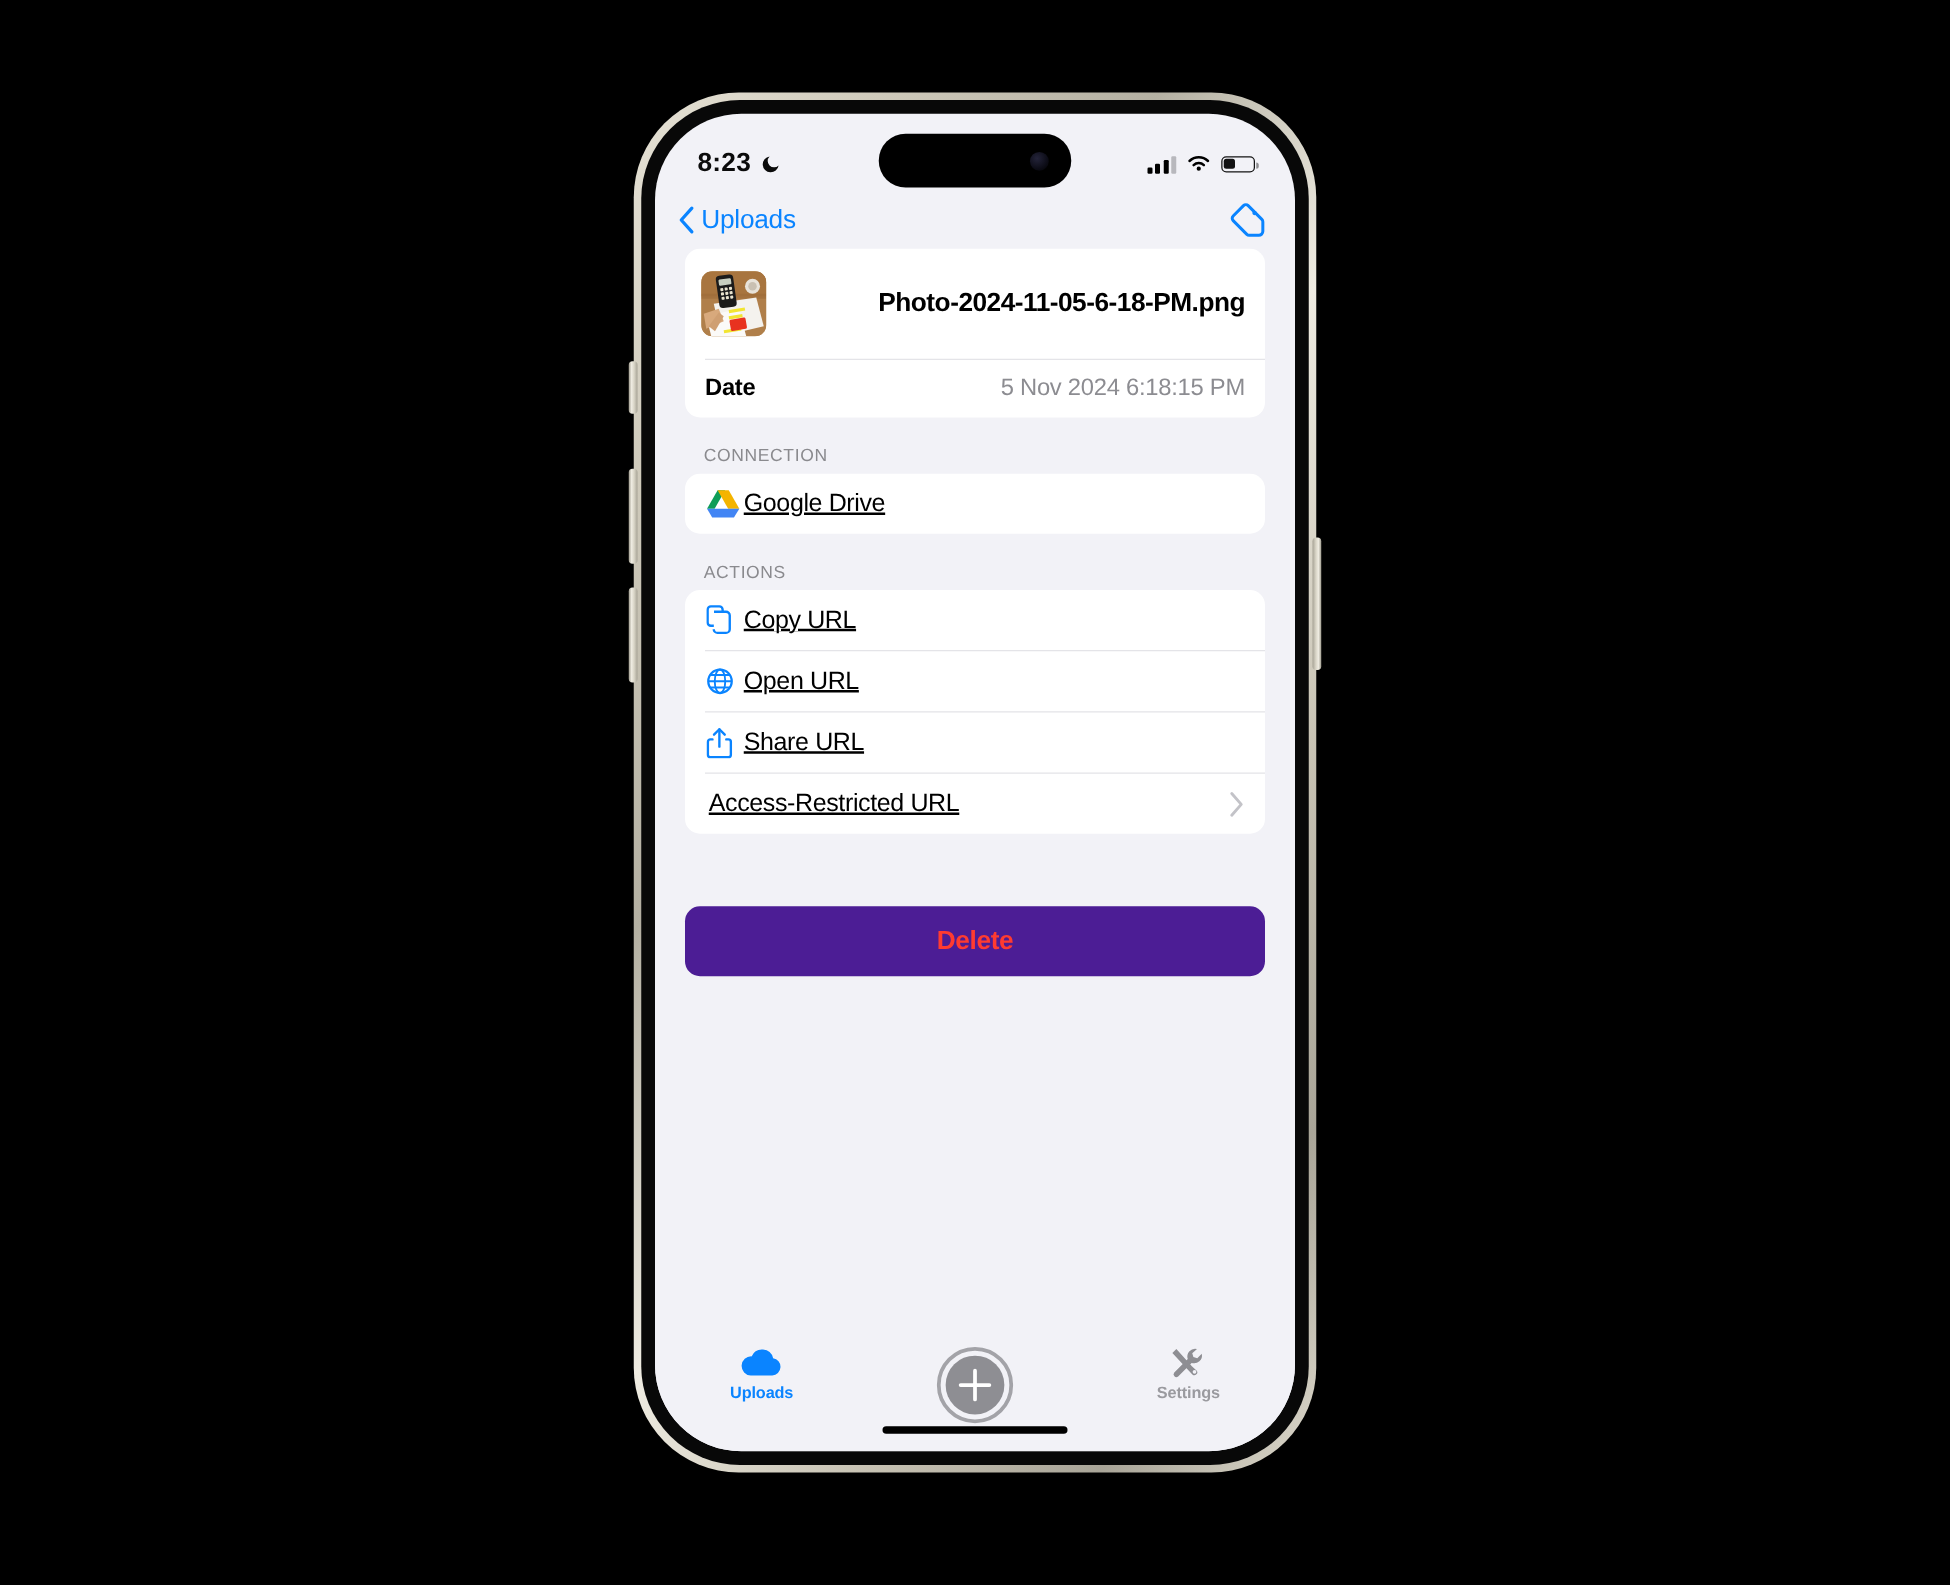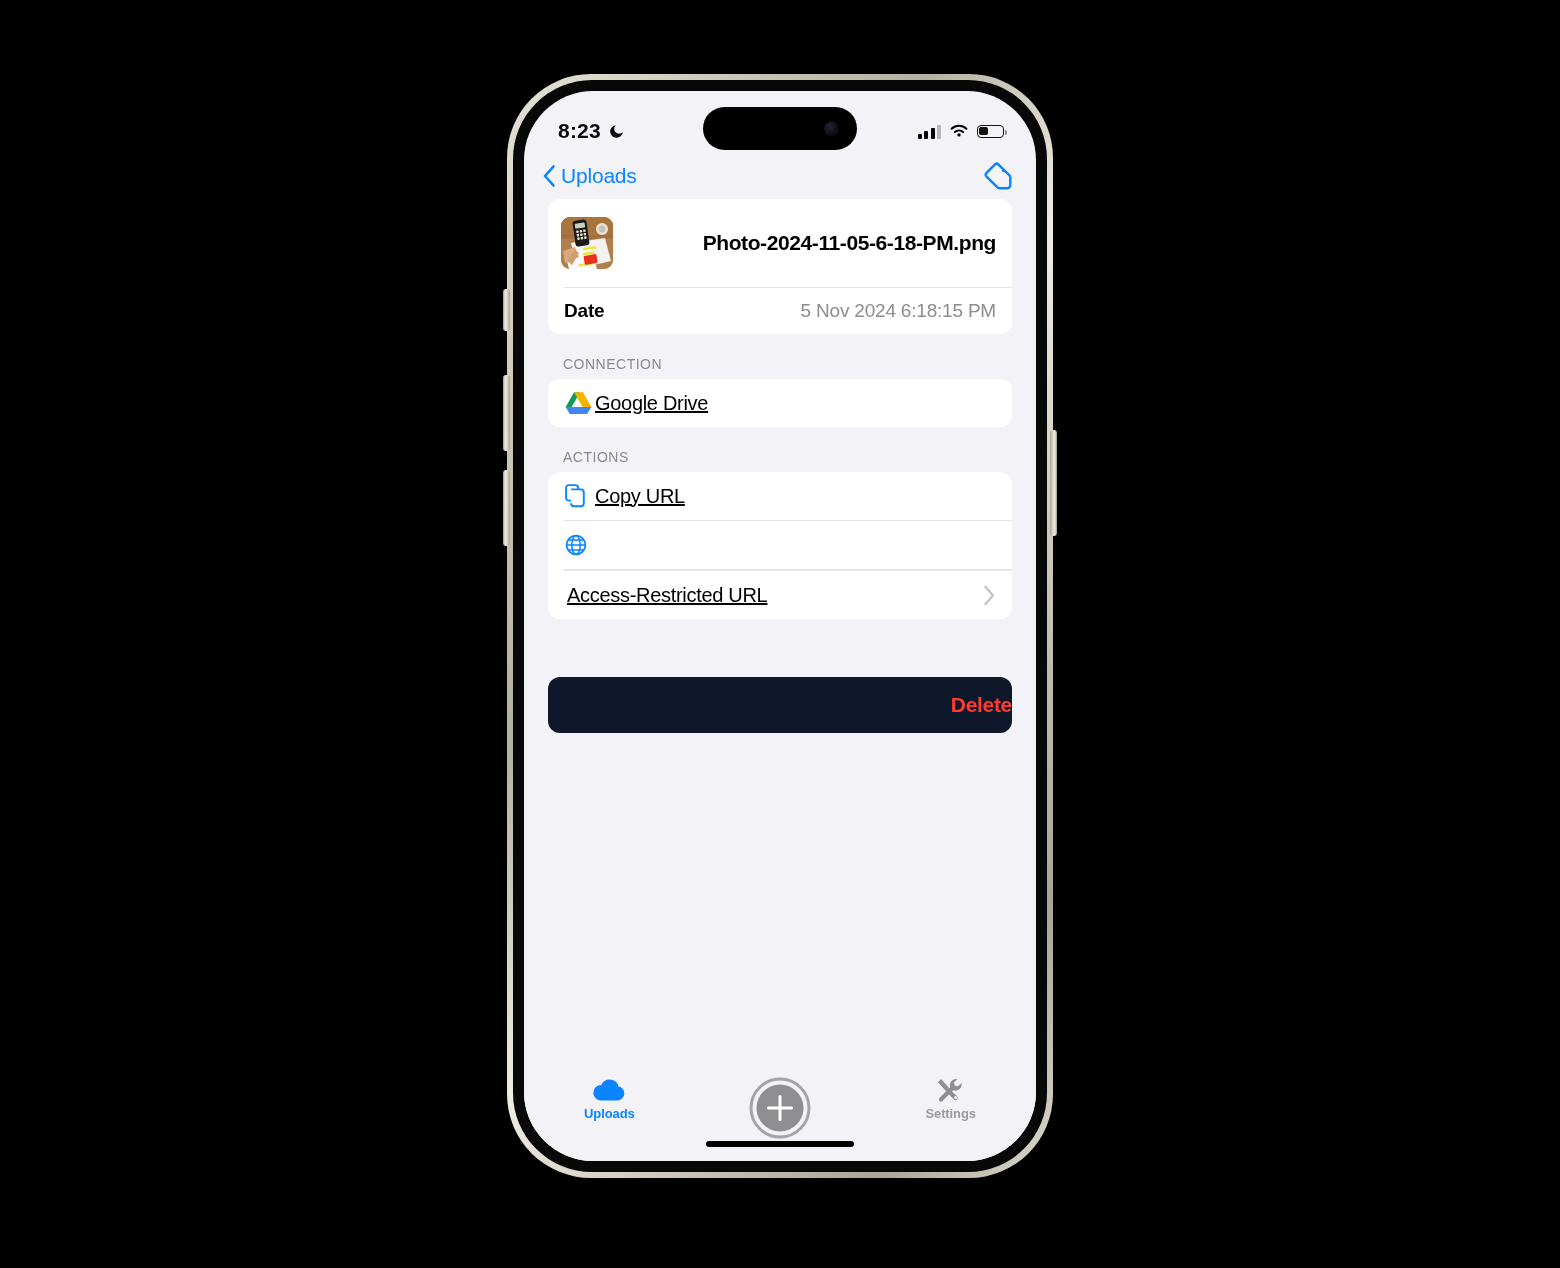--- a/index.html
+++ b/index.html
@@ -106,22 +106,22 @@
   .kv-val{ font-size:19px; color:#8c8c91; letter-spacing:-.2px; }
 
   .sec-header{ font-size:14px; color:#8a8a8e; letter-spacing:.5px;
     padding:0 24px 7px 39px; text-transform:uppercase; }
 
   .row{ display:flex; align-items:center; height:48px; padding:0 16px 0 17px; cursor:pointer;text-decoration:underline; }
   .row-icon{ width:30px; flex:none; display:flex; align-items:center; }
   .row-label{ font-size:20px; color:#000; letter-spacing:-.3px; flex:1; }
   .row-plain{ padding-left:19px; }
 
-  .delete-card{ margin:0 24px; background:#0f172a; border-radius:12px;
-    height:56px; display:flex; align-items:center; justify-content:flex-end; cursor:pointer; }
+  .delete-card{ margin:0 24px; background:#4c1d95; border-radius:12px;
+    height:56px; display:flex; align-items:center; justify-content:center; cursor:pointer; }
   .delete-label{ font-size:21px; font-weight:700; color:#ff3b30; letter-spacing:-.3px; }
 
   
   .tabbar{
     position:absolute; left:0; bottom:0; width:512px; height:92px;
     background:#f2f2f7; display:flex; align-items:flex-start; padding-top:8px;
   }
   .tab{ flex:1; display:flex; flex-direction:column; align-items:center; gap:3px; cursor:pointer; }
   .tab-label{ font-size:13px; font-weight:600; letter-spacing:-.1px; }
   .tab-uploads .tab-label{ color:#0a84ff; }
@@ -266,23 +266,34 @@
         <div class="sep"></div>
 
         <div class="row">
           <span class="row-icon">
             <svg width="22" height="22" viewBox="0 0 22 22">
               <circle cx="11" cy="11" r="9.4" stroke="#0a84ff" stroke-width="1.8" fill="none"></circle>
               <ellipse cx="11" cy="11" rx="4.2" ry="9.4" stroke="#0a84ff" stroke-width="1.5" fill="none"></ellipse>
               <path d="M1.8 11h18.4M3.3 6h15.4M3.3 16h15.4" stroke="#0a84ff" stroke-width="1.5"></path>
             </svg>
           </span>
+          <span class="row-label">Open URL</span>
         </div>
         <div class="sep"></div>
 
+        <div class="row">
+          <span class="row-icon">
+            <svg width="21" height="25" viewBox="0 0 21 25">
+              <path d="M5 9.5H3.3a2 2 0 0 0-2 2v10.2a2 2 0 0 0 2 2h14.4a2 2 0 0 0 2-2V11.5a2 2 0 0 0-2-2H16" stroke="#0a84ff" stroke-width="1.9" fill="none" stroke-linecap="round"></path>
+              <path d="M10.5 15.3V1.6" stroke="#0a84ff" stroke-width="1.9" stroke-linecap="round"></path>
+              <path d="M6.2 5.7 10.5 1.4l4.3 4.3" stroke="#0a84ff" stroke-width="1.9" fill="none" stroke-linecap="round" stroke-linejoin="round"></path>
+            </svg>
+          </span>
+          <span class="row-label">Share URL</span>
+        </div>
         <div class="sep"></div>
 
         <div class="row row-plain">
           <span class="row-label">Access-Restricted URL</span>
           <svg width="13" height="21" viewBox="0 0 13 21">
             <path d="M2.4 1.8 10 10.5l-7.6 8.7" stroke="#c3c3c8" stroke-width="2.3" fill="none" stroke-linecap="round" stroke-linejoin="round"></path>
           </svg>
         </div>
       </div>
 

